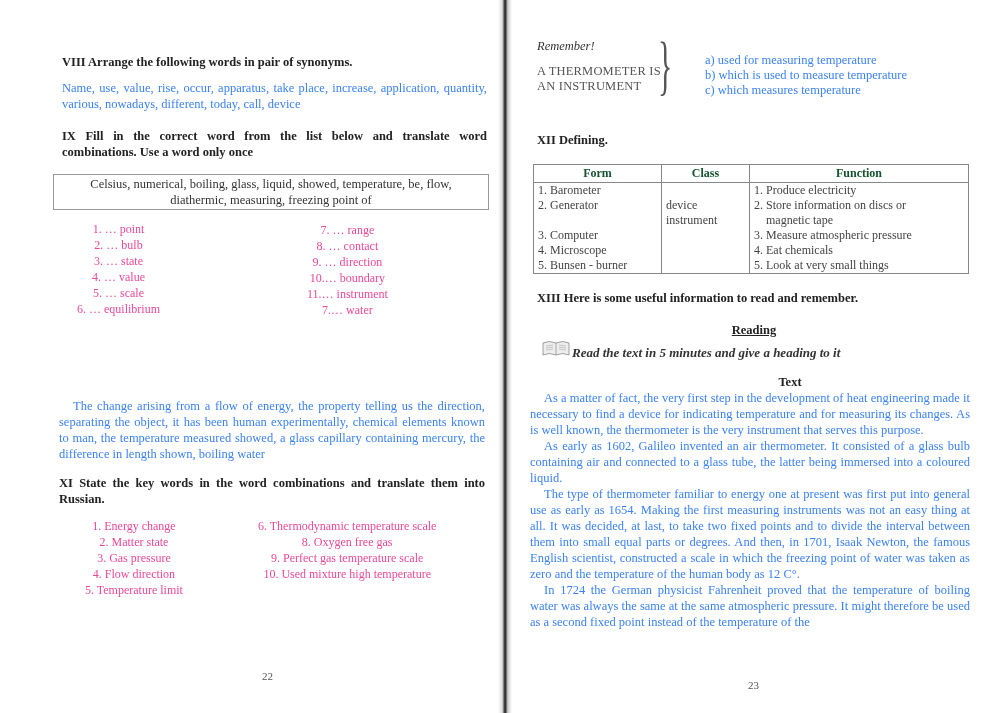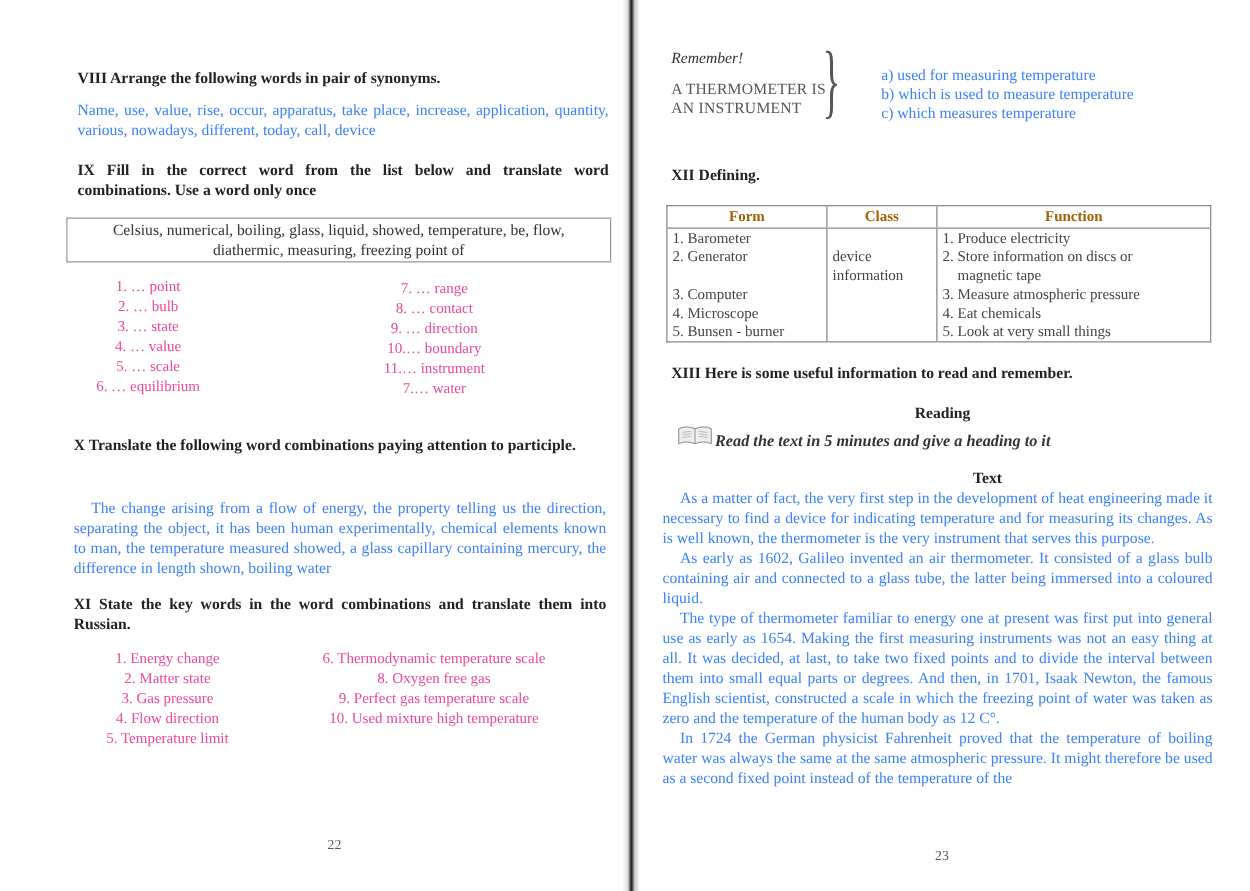--- a/index.html
+++ b/index.html
@@ -14,26 +14,26 @@
   .heading { font-weight: bold; font-size: 12.5px; color: #222; line-height: 16px; text-align: justify; }
   .body { font-size: 12.5px; line-height: 16px; color: #3b82f6; text-align: justify; }
   .wordbox { border: 1px solid #999; text-align: center; font-size: 12.5px; line-height: 16px; color: #333; padding: 1px 6px; }
   .list { font-size: 12px; line-height: 16px; color: #ec4899; text-align: center; }
   .list div { white-space: nowrap; }
   .pagenum { font-size: 11px; color: #555; }
   .remember-title { font-style: italic; font-size: 12.5px; color: #333; }
   .caps { font-size: 12.5px; line-height: 15px; color: #555; letter-spacing: 0.2px; }
   .brace { font-size: 66px; line-height: 66px; color: #555; font-weight: 100; transform: scaleX(0.45); transform-origin: left top; }
   table.def { border-collapse: collapse; font-size: 12px; line-height: 15px; color: #444; }
-  table.def th { font-weight: bold; text-align: center; border-bottom: 1px solid #888; border-left: 1px solid #888; padding: 1px 4px; color: #a16207; }
+  table.def th { font-weight: bold; text-align: center; border-bottom: 1px solid #888; border-left: 1px solid #888; padding: 1px 4px; color: #14532d; }
   table.def th:first-child { border-left: none; }
   table.def td { vertical-align: top; border-left: 1px solid #888; padding: 0 4px; }
   table.def td:first-child { border-left: none; }
   table.def { border: 1px solid #888; }
-  .reading-title { font-weight: bold; font-size: 12.5px; text-align: center; color: #222; }
+  .reading-title { font-weight: bold; text-decoration: underline; font-size: 12.5px; text-align: center; color: #222; }
   .instr { font-style: italic; font-weight: bold; font-size: 13px; color: #333; }
   .text-title { font-weight: bold; font-size: 12.5px; text-align: center; color: #222; margin-left: 36px; }
   .para { text-indent: 14px; }
   .book-icon { width: 28px; height: 18px; }
 </style>
 </head>
 <body>
 
 <div class="page page-left">
   <div class="abs heading" style="left:62px; top:54px; width:425px;">VIII Arrange the following words in pair of synonyms.</div>
@@ -54,21 +54,20 @@
   </div>
   <div class="abs list" style="left:307px; top:222px;">
     <div>7.  … range</div>
     <div>8.  … contact</div>
     <div>9.  … direction</div>
     <div>10.… boundary</div>
     <div>11.… instrument</div>
     <div>7.… water</div>
   </div>
 
-  <div class="abs heading" style="left:59px; top:348px; width:426px;">X Translate the following word combinations paying attention to participle.</div>
   <div class="abs body para" style="left:59px; top:398px; width:426px;">The change arising from a flow of energy, the property telling us the direction, separating the object, it has been human experimentally, chemical elements known to man, the temperature measured showed, a glass capillary containing mercury, the difference in length shown, boiling water</div>
 
   <div class="abs heading" style="left:59px; top:475px; width:426px;">XI  State the key words in the word combinations and translate them into Russian.</div>
   <div class="abs list" style="left:85px; top:518px;">
     <div>1.  Energy change</div>
     <div>2.  Matter state</div>
     <div>3.  Gas pressure</div>
     <div>4.  Flow direction</div>
     <div>5.  Temperature limit</div>
   </div>
@@ -113,21 +112,21 @@
           <div>1. Barometer</div>
           <div>2. Generator</div>
           <div style="height:15px;"></div>
           <div>3. Computer</div>
           <div>4. Microscope</div>
           <div>5. Bunsen - burner</div>
         </td>
         <td>
           <div style="height:15px;"></div>
           <div>device</div>
-          <div>information</div>
+          <div>instrument</div>
         </td>
         <td>
           <div>1. Produce electricity</div>
           <div>2. Store information on discs or</div>
           <div style="padding-left:12px;">    magnetic tape</div>
           <div>3. Measure atmospheric pressure</div>
           <div>4. Eat chemicals</div>
           <div>5. Look at very small things</div>
         </td>
       </tr>

